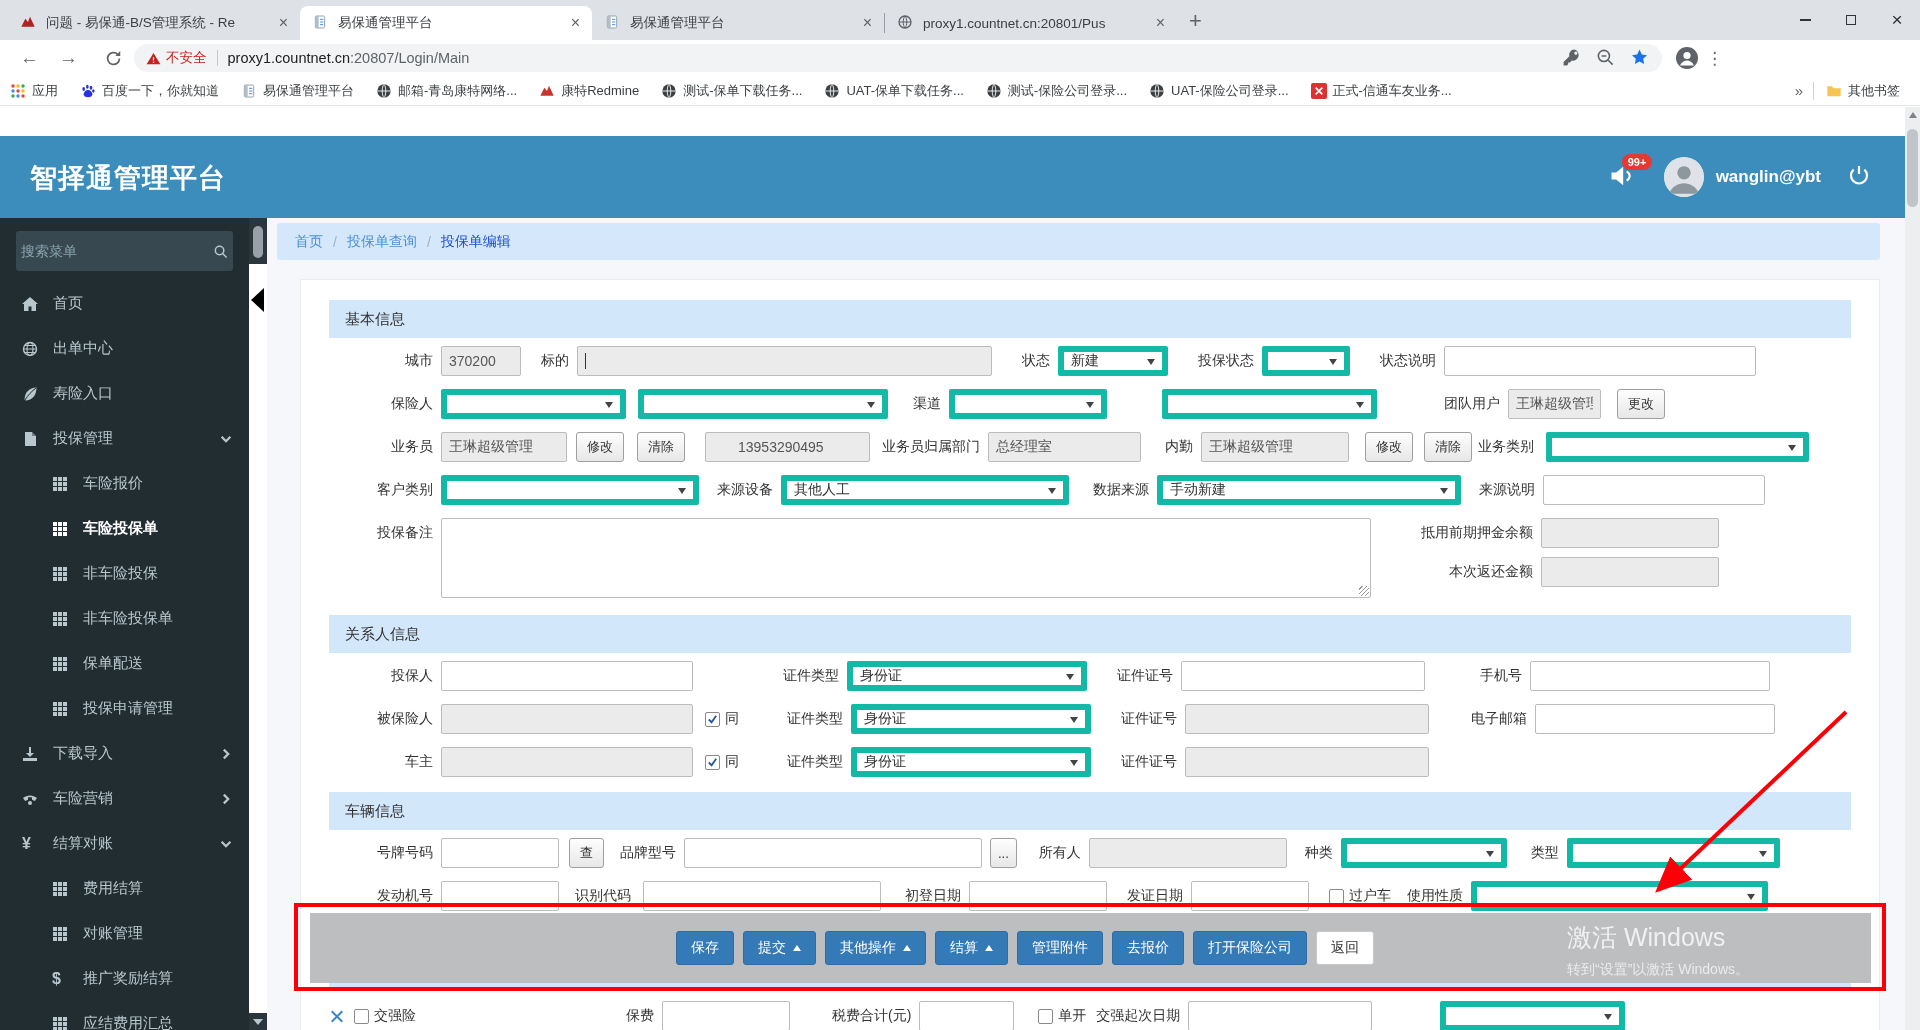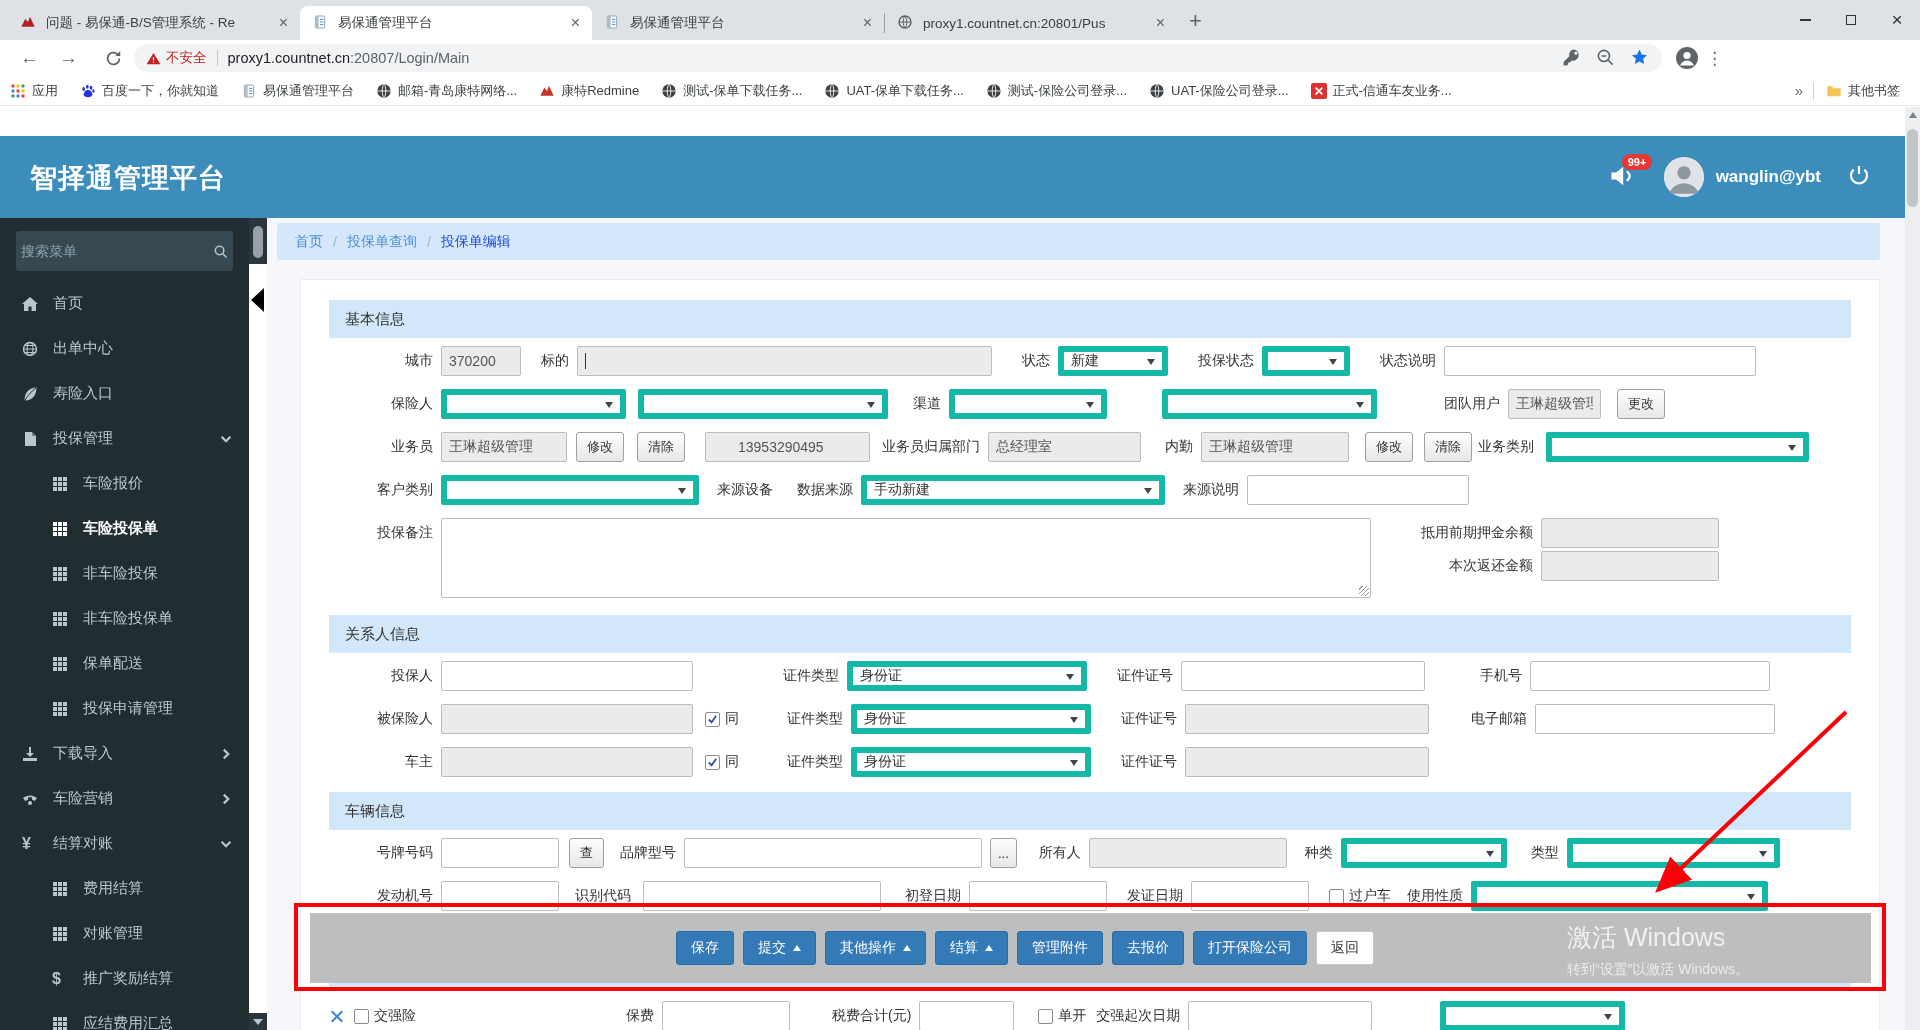--- a/index.html
+++ b/index.html
@@ -95,21 +95,21 @@
   .sel { height:30px; border:6px solid #14b8a6; background:#fff; display:flex; align-items:center; padding:0 7px; font-size:14px; color:#333; border-radius:2px; }
   .sel .sv { flex:1; overflow:hidden; white-space:nowrap; }
   .sel .car { width:0; height:0; border:4px solid transparent; border-top:6px solid #444; margin-top:5px; }
   .btn-s { height:30px; padding:0 10px; background:linear-gradient(#fefefe,#e7e7e7); border:1px solid #9f9f9f; border-radius:3px; font-size:13px; color:#333; font-family:inherit; cursor:pointer; }
   .cb { width:15px; height:15px; border:1px solid #8a8a8a; background:#fff; border-radius:2px; display:inline-flex; align-items:center; justify-content:center; flex:0 0 auto; }
   .cb svg { width:11px; height:11px; }
   .caretwrap { position:relative; }
   .blink { position:absolute; left:8px; top:7px; width:1px; height:16px; background:#333; }
   .tarea { position:relative; height:80px; border:1px solid #bcbcbc; background:#fff; border-radius:2px; }
   .rsz { position:absolute; right:1px; bottom:1px; width:10px; height:10px; background:repeating-linear-gradient(135deg,transparent 0 2px,#999 2px 3px); }
-  .stack { display:flex; flex-direction:column; gap:3px; margin-left:45px; align-self:flex-start; }
+  .stack { display:flex; flex-direction:column; gap:9px; margin-left:45px; align-self:flex-start; }
   .stack .srow { display:flex; align-items:center; }
   .stack .slb { width:125px; text-align:right; padding-right:8px; font-size:14px; color:#333; white-space:nowrap; }
   .xmark { position:relative; width:15px; height:15px; }
   .xmark::before,.xmark::after { content:""; position:absolute; left:7px; top:0; width:2px; height:15px; background:#3a87c8; }
   .xmark::before { transform:rotate(45deg); } .xmark::after { transform:rotate(-45deg); }
 
   
   .toolbar { position:absolute; left:310px; top:913px; width:1561px; height:70px; background:#bcbec0; z-index:30; }
   .tb-btns { position:absolute; left:366px; top:18px; display:flex; align-items:center; }
   .bp { height:34px; padding:0 14px; margin-right:9px; background:#337ab7; border:1px solid #2e6da4; border-radius:3px; color:#fff; font-size:14px; font-family:inherit; cursor:pointer; display:flex; align-items:center; }
@@ -586,20 +586,24 @@
             <span class="car"></span>
           </div>
       </div>
       <div class="row">
         <span class="lb lb1">客户类别</span>
         <div class="sel" style="width:258px">
             <span class="sv"></span>
             <span class="car"></span>
           </div>
         <span class="lb" style="margin-left:18px">来源设备</span>
+        <div class="sel" style="width:288px;margin-left:8px">
+            <span class="sv">其他人工</span>
+            <span class="car"></span>
+          </div>
         <span class="lb" style="margin-left:24px">数据来源</span>
         <div class="sel ro" style="width:304px;margin-left:8px">
             <span class="sv">手动新建</span>
             <span class="car"></span>
           </div>
         <span class="lb" style="margin-left:18px">来源说明</span>
         <input class="in" style="width: 222px; margin-left: 8px;">
       </div>
       <div class="row" style="align-items:flex-start">
         <span class="lb lb1" style="margin-top:6px">投保备注</span>

